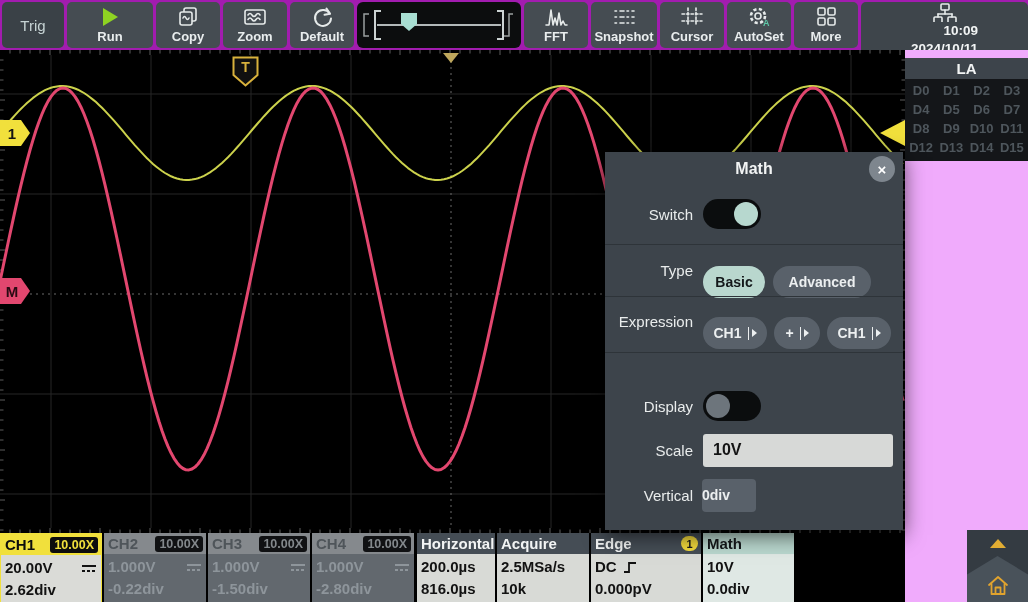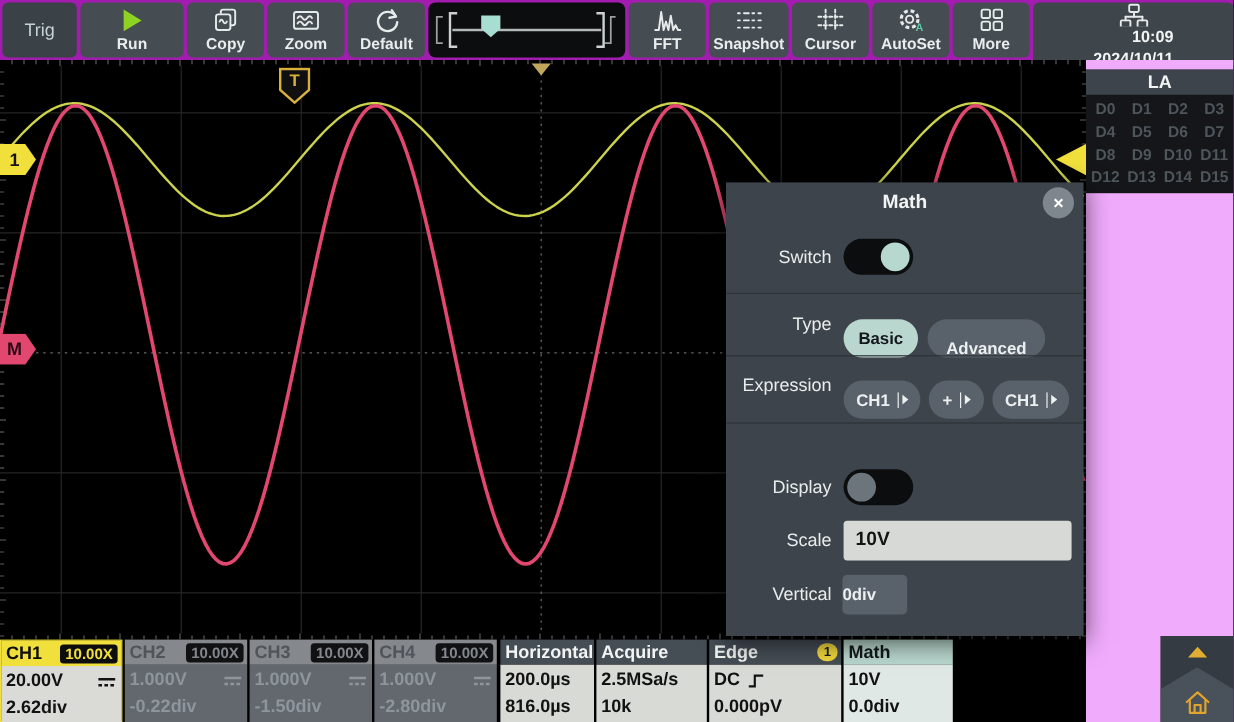--- a/index.html
+++ b/index.html
@@ -570,21 +570,21 @@
           <span class="knob"></span>
         </div>
     </div>
     <div class="dsep" style="top:92px;"></div>
 
     <div class="drow" style="top:100px;height:36px;">
       <span class="dlabel">Type</span>
       <div class="pill selected" style="width:62px;margin-left:10px;">
         <span>Basic</span>
       </div>
-      <div class="pill" style="width:98px;margin-left:8px;align-items:flex-end;">
+      <div class="pill" style="width:98px;margin-left:8px;">
         <span>Advanced</span>
       </div>
     </div>
     <div class="dsep" style="top:144px;"></div>
 
     <div class="drow" style="top:151px;height:36px;">
       <span class="dlabel">Expression</span>
       <div class="pill" style="width:64px;margin-left:10px;">
         <span>CH1</span>
         <span class="dd-icon"></span>

